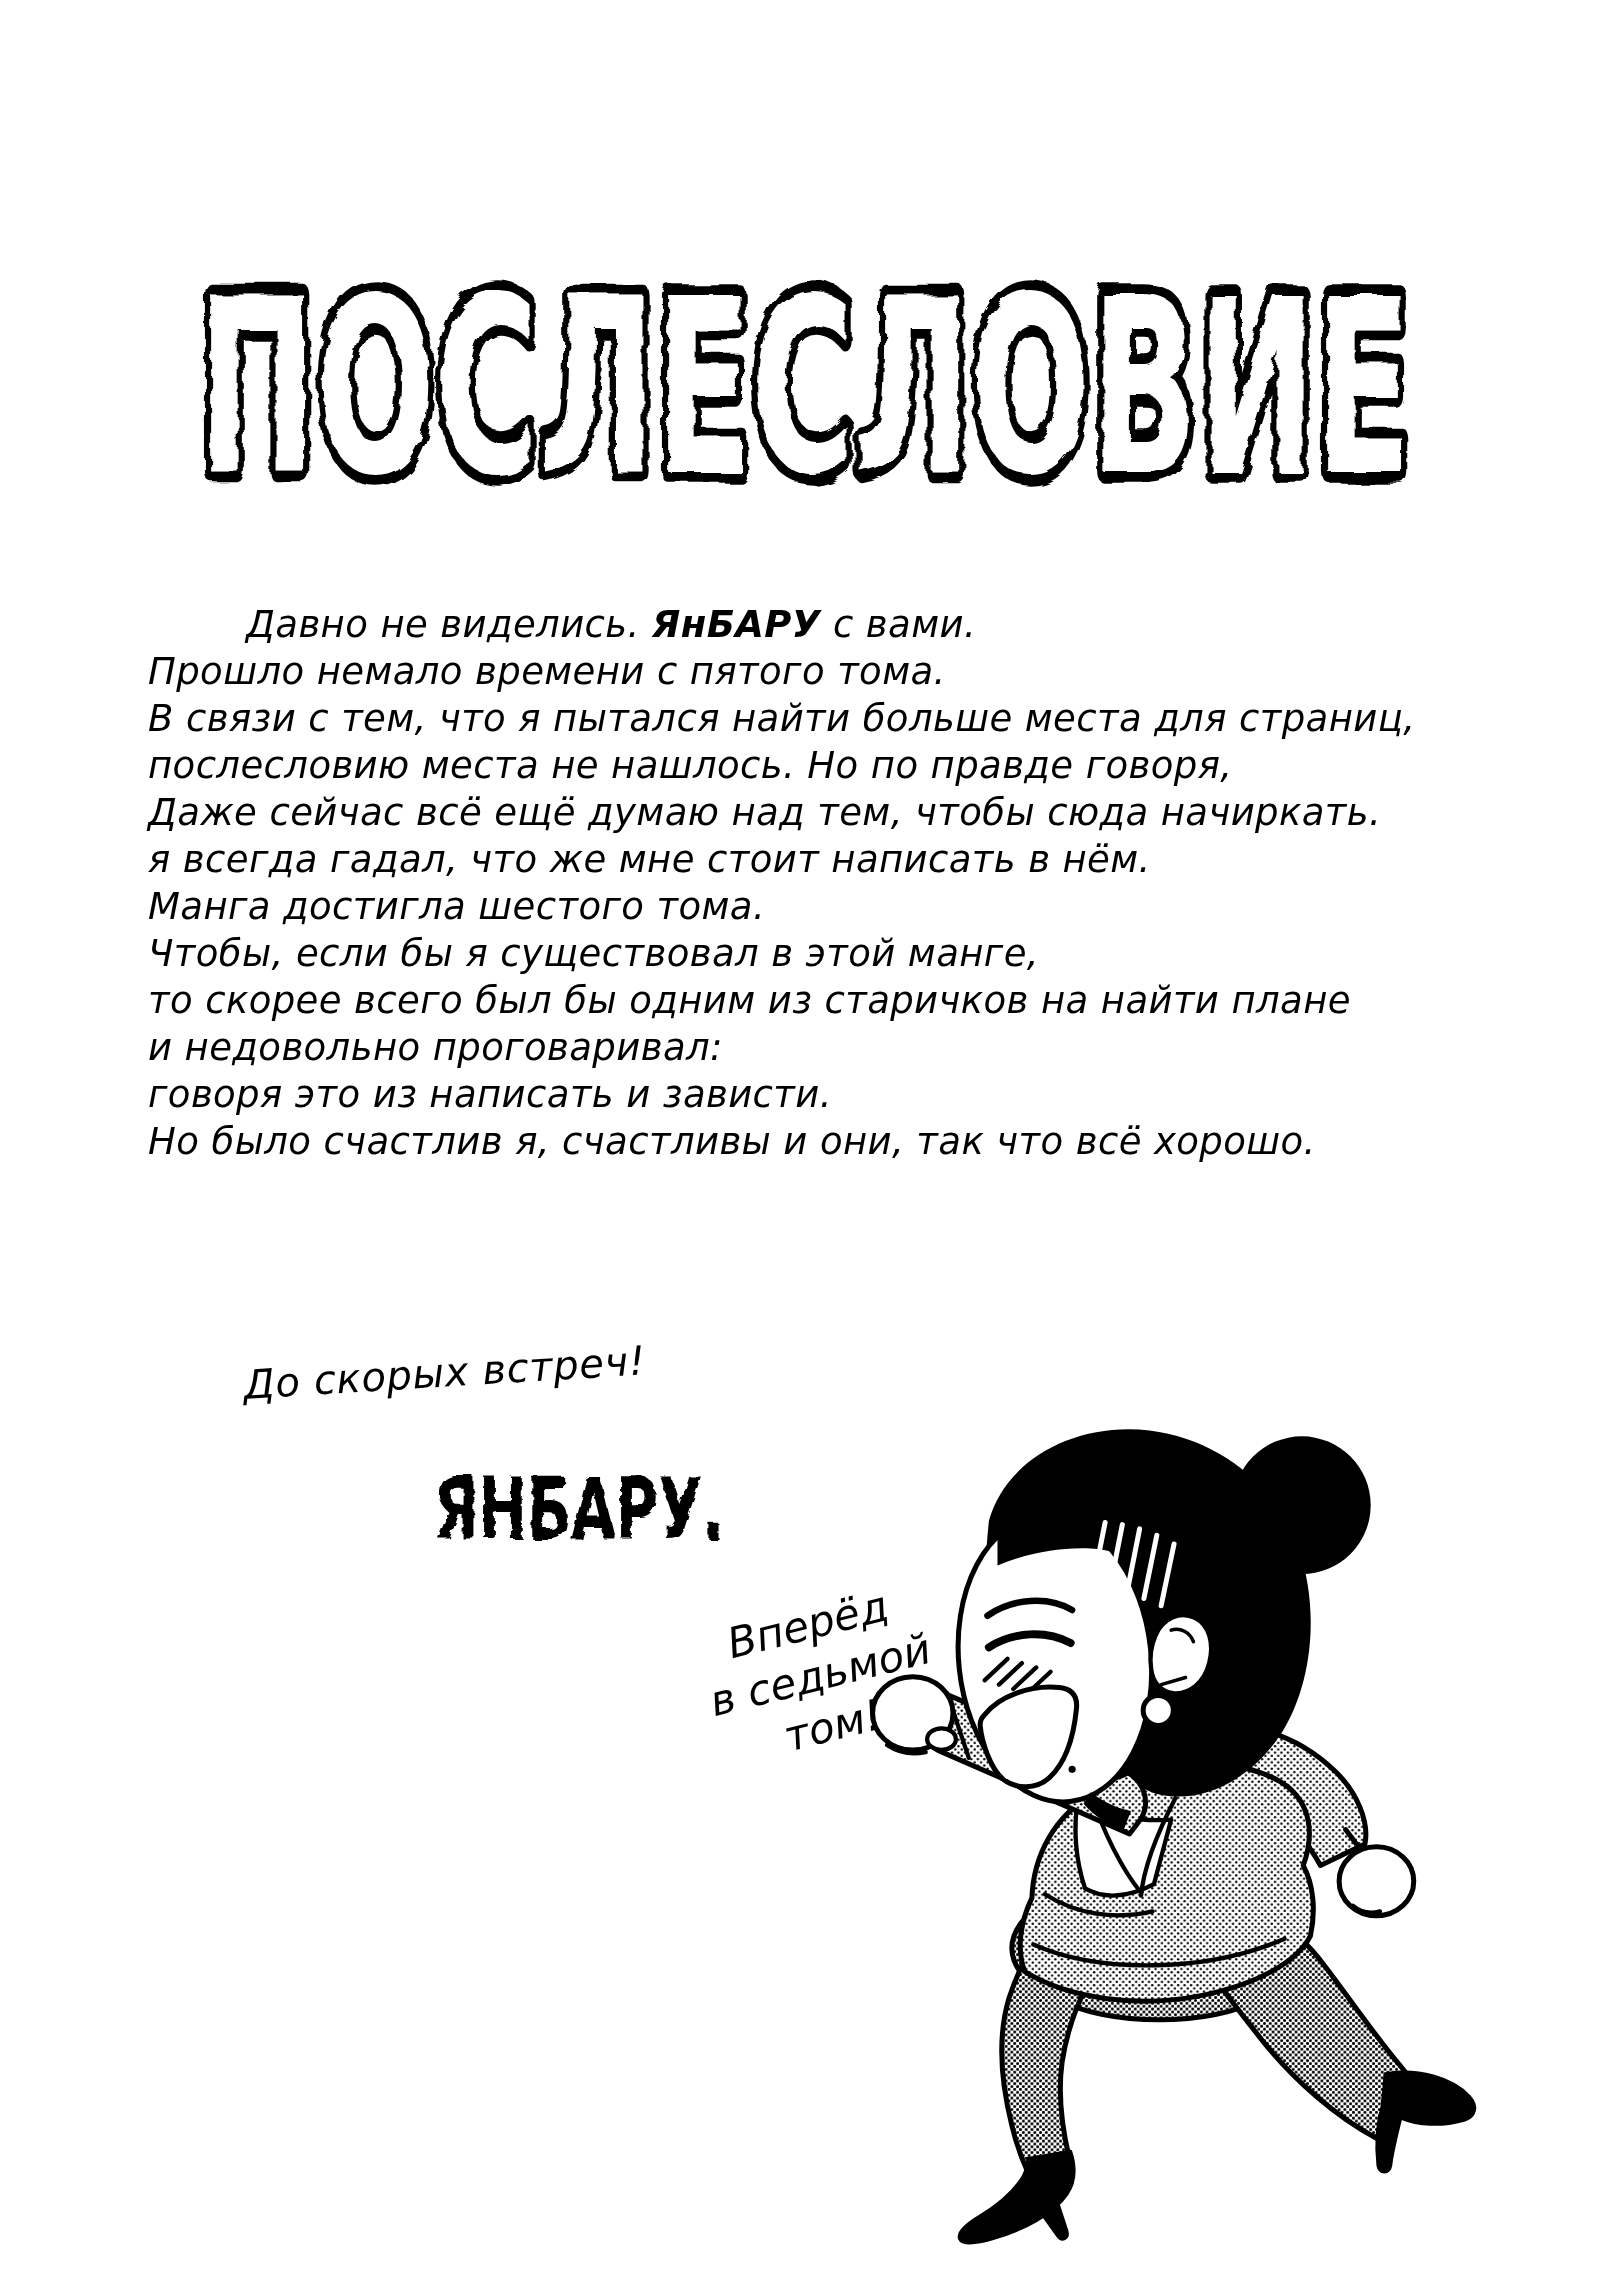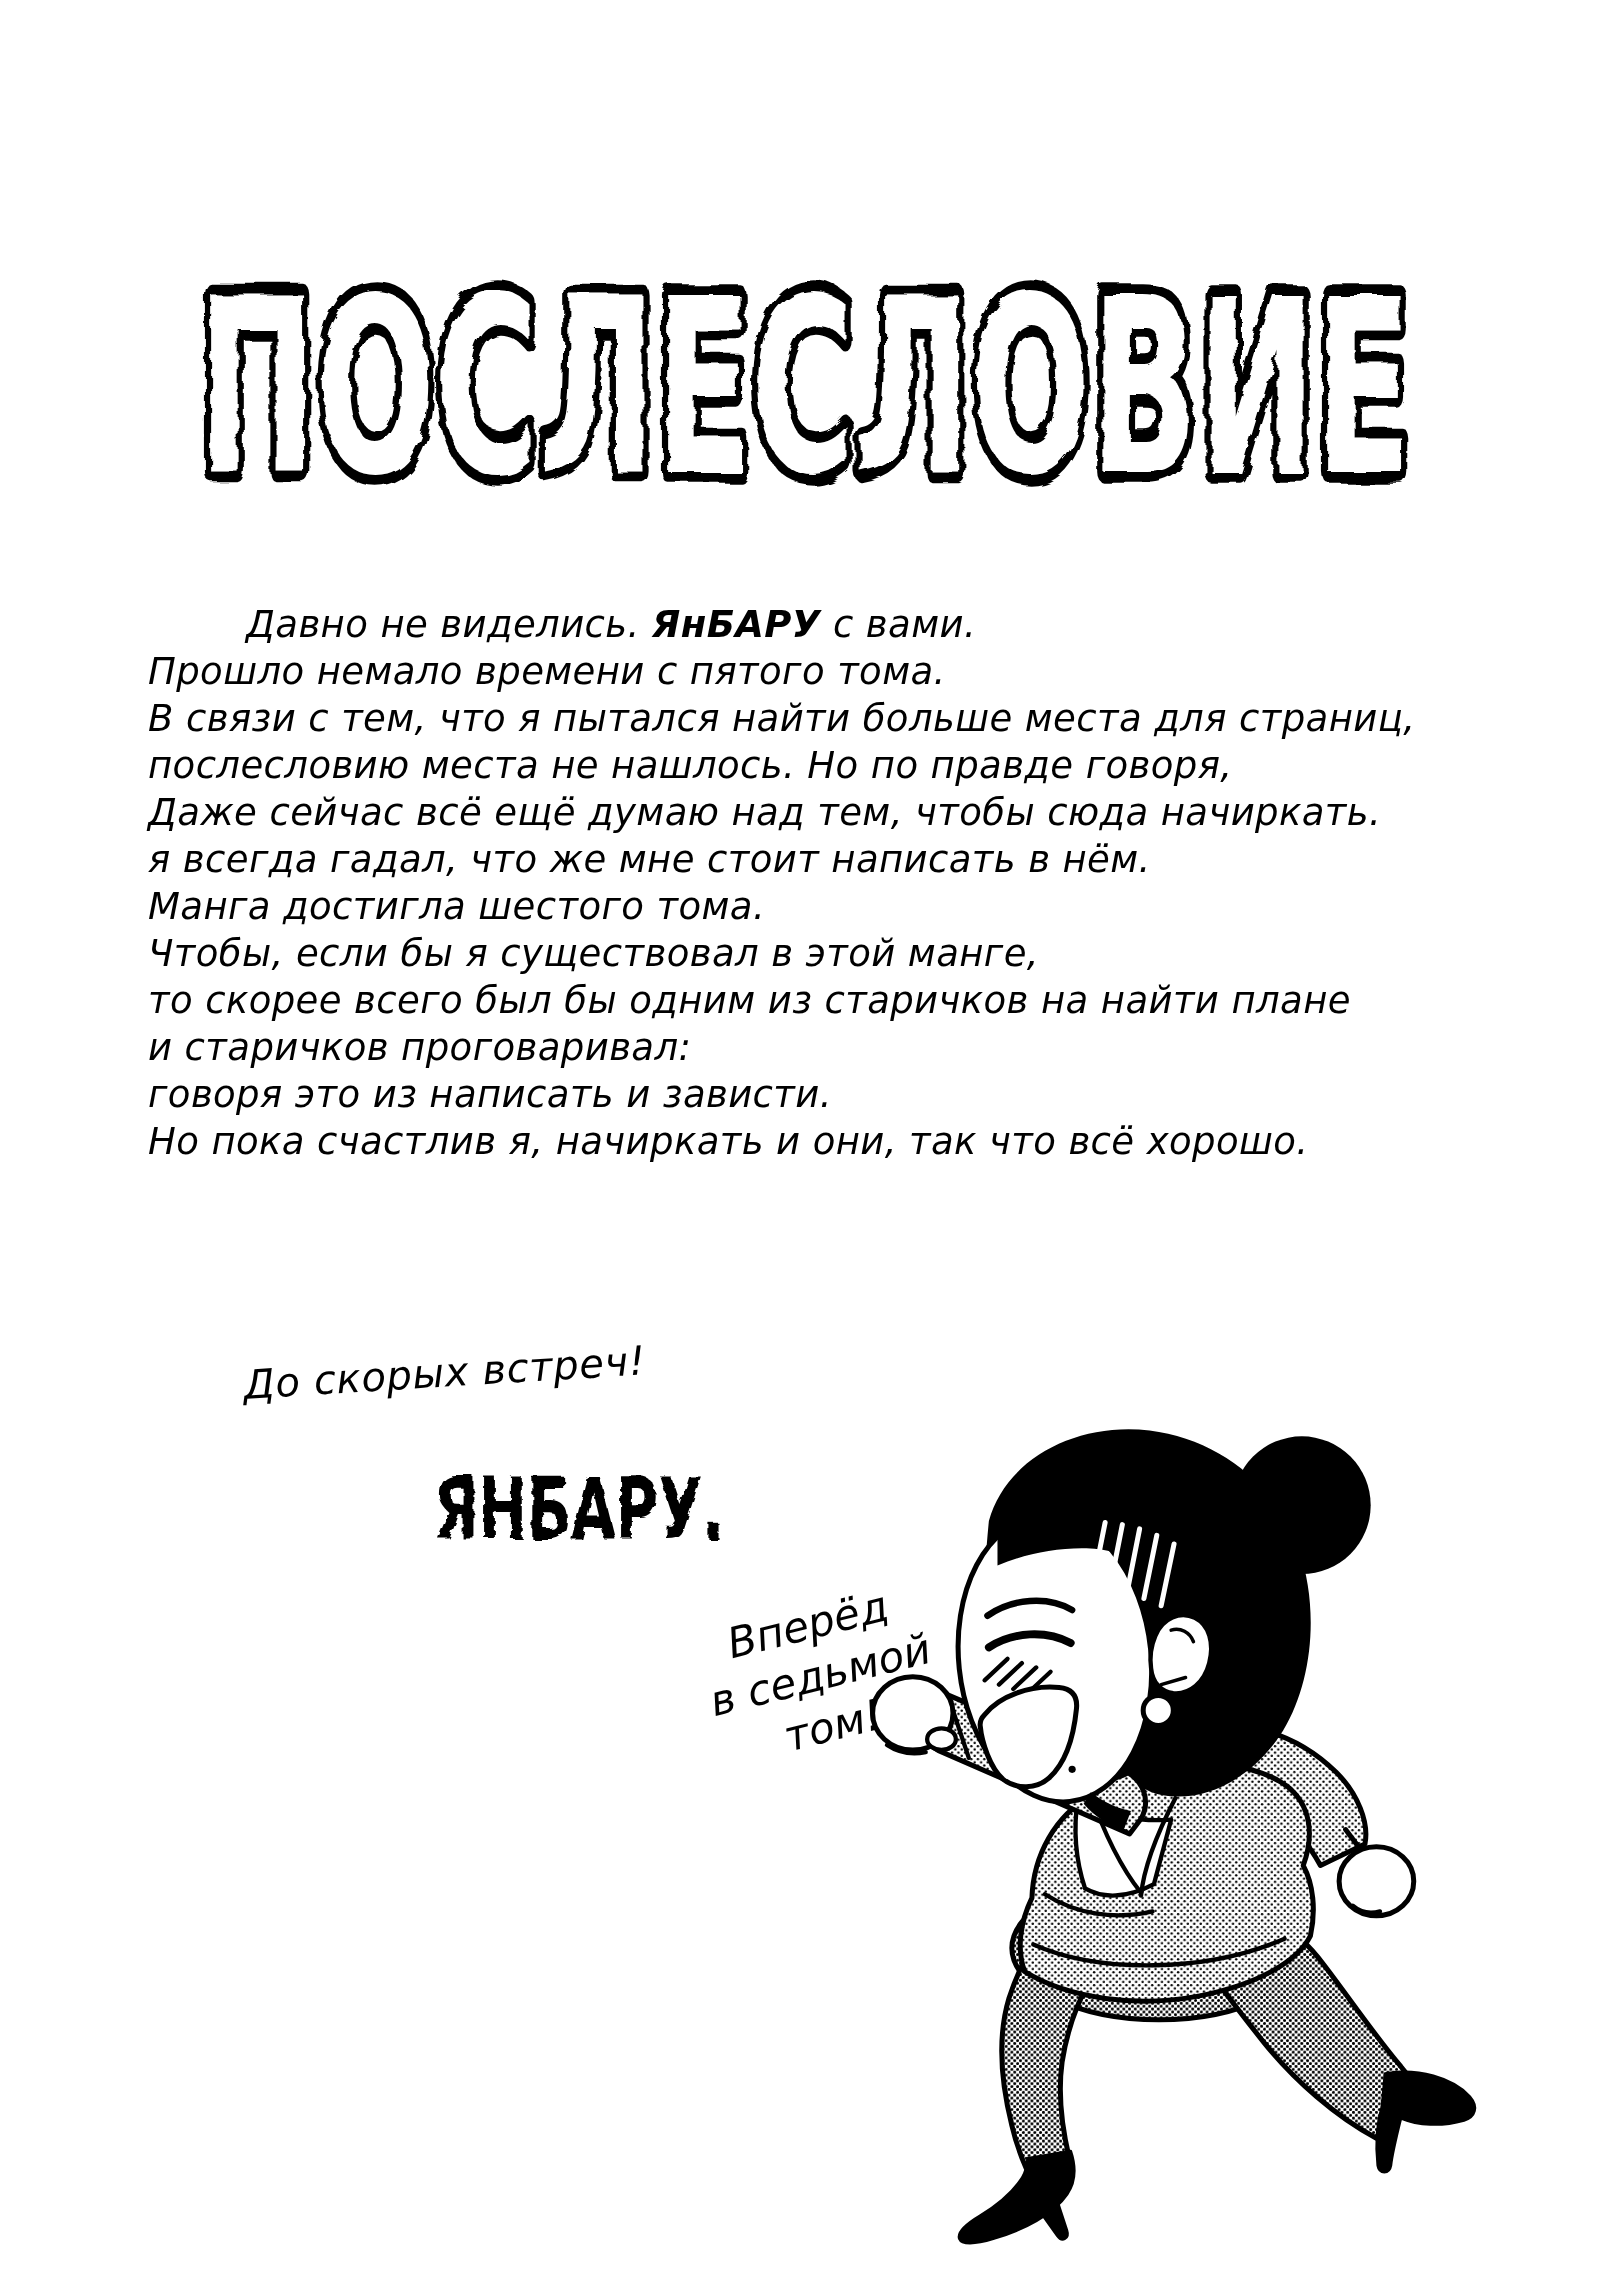--- a/index.html
+++ b/index.html
@@ -76,23 +76,23 @@
   <div class="abs para">
     <div class="line indent"><span>Давно не виделись. </span><span class="name-bold">ЯнБАРУ</span><span> с вами.</span></div>
     <div class="line">Прошло немало времени с пятого тома.</div>
     <div class="line">В связи с тем, что я пытался найти больше места для страниц,</div>
     <div class="line">послесловию места не нашлось. Но по правде говоря,</div>
     <div class="line">Даже сейчас всё ещё думаю над тем, чтобы сюда начиркать.</div>
     <div class="line">я всегда гадал, что же мне стоит написать в нём.</div>
     <div class="line">Манга достигла шестого тома.</div>
     <div class="line">Чтобы, если бы я существовал в этой манге,</div>
     <div class="line">то скорее всего был бы одним из старичков на найти плане</div>
-    <div class="line">и старичков проговаривал:</div>
+    <div class="line">и недовольно проговаривал:</div>
     <div class="line">говоря это из написать и зависти.</div>
-    <div class="line">Но пока счастлив я, начиркать и они, так что всё хорошо.</div>
+    <div class="line">Но было счастлив я, счастливы и они, так что всё хорошо.</div>
   </div>
 
   <div class="abs farewell">До скорых встреч!</div>
 
   <div class="abs signature-wrap">
     <svg width="316" height="108" viewBox="0 0 440 150">
       <defs>
         <filter id="roughSig" x="-10%" y="-20%" width="120%" height="140%">
           <feTurbulence type="fractalNoise" baseFrequency="0.03 0.09" numOctaves="2" seed="11" result="n2"></feTurbulence>
           <feDisplacementMap in="SourceGraphic" in2="n2" scale="9"></feDisplacementMap>

